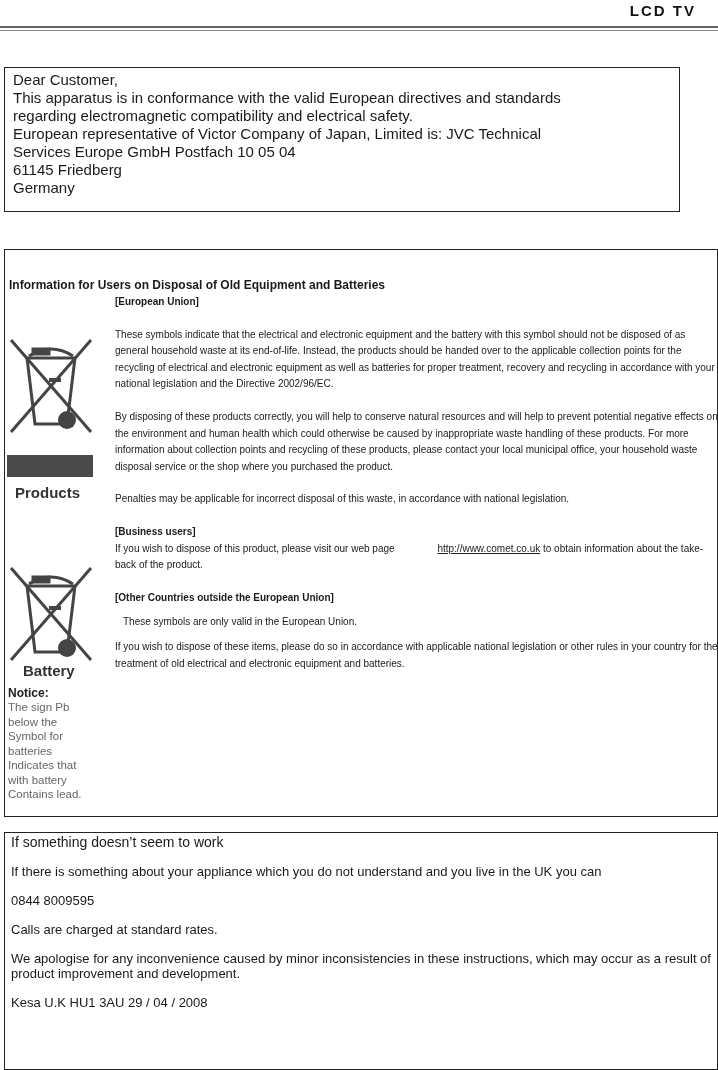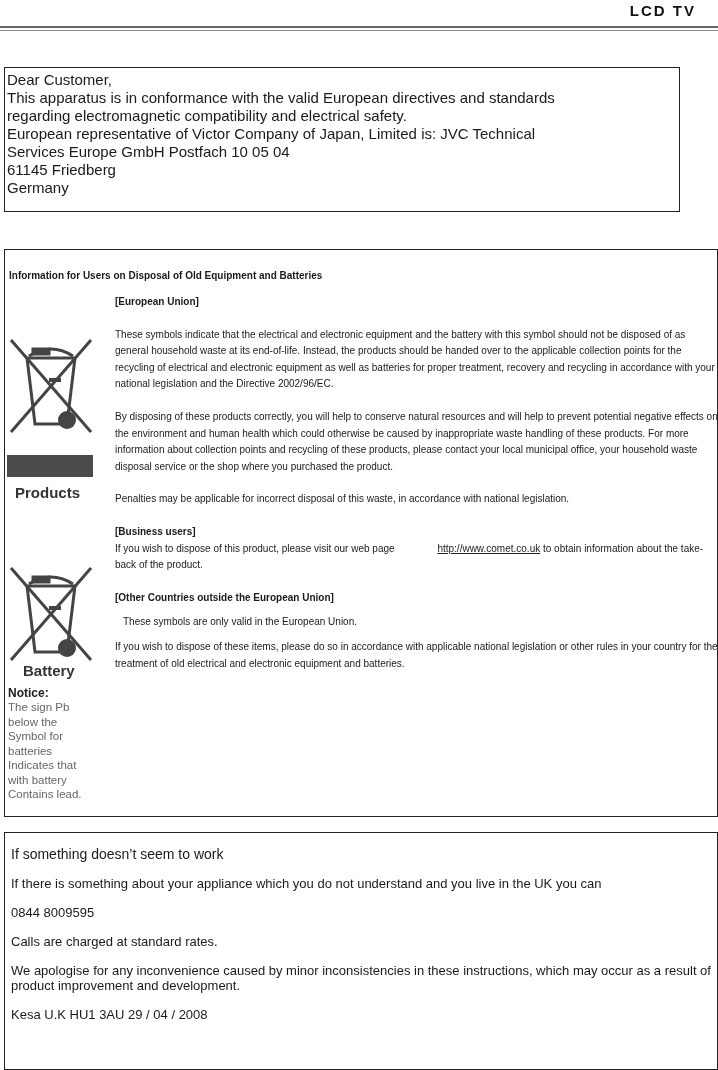--- a/index.html
+++ b/index.html
@@ -4,42 +4,42 @@
 <style>
   html, body { margin: 0; padding: 0; background: #ffffff; }
   body { width: 718px; height: 1070px; position: relative; overflow: hidden;
          font-family: "Liberation Sans", sans-serif; color: #1a1a1a; }
   .hdr-title { position: absolute; right: 22px; top: 2px; font-size: 15px; font-weight: bold;
                letter-spacing: 2px; color: #111; }
   .hdr-rule1 { position: absolute; left: 0; right: 0; top: 26px; height: 2px; background: #666; }
   .hdr-rule2 { position: absolute; left: 0; right: 0; top: 30px; height: 1px; background: #888; }
 
   .box { position: absolute; border: 1px solid #222; box-sizing: border-box; }
-  #box1 { left: 4px; top: 67px; width: 676px; height: 145px; padding: 3px 2px; }
+  #box1 { left: 4px; top: 67px; width: 676px; height: 145px; padding: 3px 8px; }
   #box1 p { margin: 0; font-size: 15px; line-height: 18px; }
 
   #box2 { left: 4px; top: 249px; width: 714px; height: 568px; }
-  .sec-title { position: absolute; left: 4px; top: 20px; font-size: 10px; font-weight: bold; }
+  .sec-title { position: absolute; left: 4px; top: 28px; font-size: 12px; font-weight: bold; }
   .right-col { position: absolute; left: 110px; top: 44px; width: 604px; font-size: 10px; line-height: 16.6px; }
   .right-col p { margin: 0 0 16px 0; }
   .right-col .heading { font-weight: bold; margin: 0; }
   .right-col .link { text-decoration: underline; color: #222; padding-left: 40px; }
   .eu-heading { margin-bottom: 16px !important; }
 
   .icon-bin { position: absolute; }
   #bin-products { left: 2px; top: 82px; width: 88px; height: 106px; }
   #bin-battery { left: 2px; top: 310px; width: 88px; height: 106px; }
   .prod-bar { position: absolute; left: 2px; top: 205px; width: 86px; height: 22px; background: #4a4a4a; }
   .prod-label { position: absolute; left: 10px; top: 234px; font-size: 15px; font-weight: bold; color: #333; }
   .batt-label { position: absolute; left: 18px; top: 412px; font-size: 15px; font-weight: bold; color: #333; }
   .notice-title { position: absolute; left: 3px; top: 436px; font-size: 12px; font-weight: bold; color: #222; }
   .notice-body { position: absolute; left: 3px; top: 450px; width: 100px; font-size: 11.5px; line-height: 14.5px; color: #666; }
   .notice-body div { white-space: nowrap; }
 
-  #box3 { left: 4px; top: 832px; width: 714px; height: 238px; padding: 14px 6px; }
+  #box3 { left: 4px; top: 832px; width: 714px; height: 238px; padding: 2px 6px; }
   #box3 p { margin: 0 0 14px 0; font-size: 13px; line-height: 15px; }
 </style>
 </head>
 <body>
 
 <div class="hdr-title">LCD  TV</div>
 <div class="hdr-rule1"></div>
 <div class="hdr-rule2"></div>
 
 <div class="box" id="box1">

